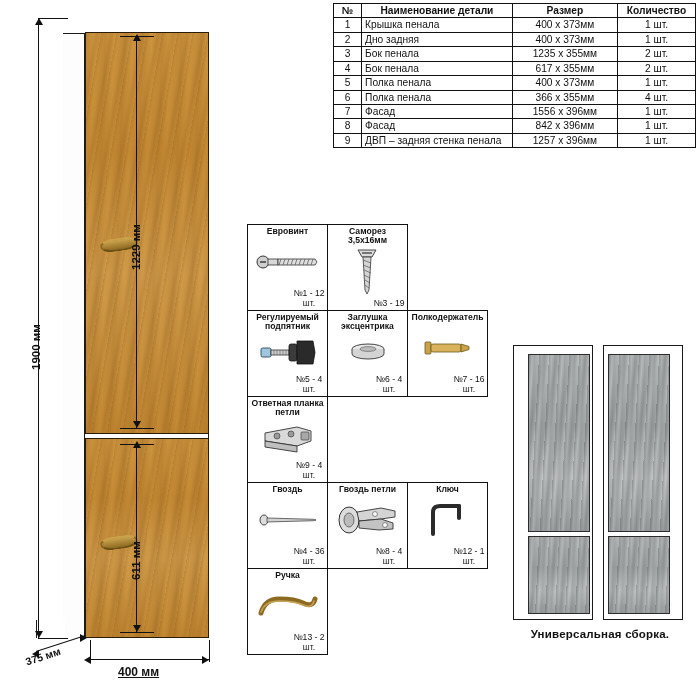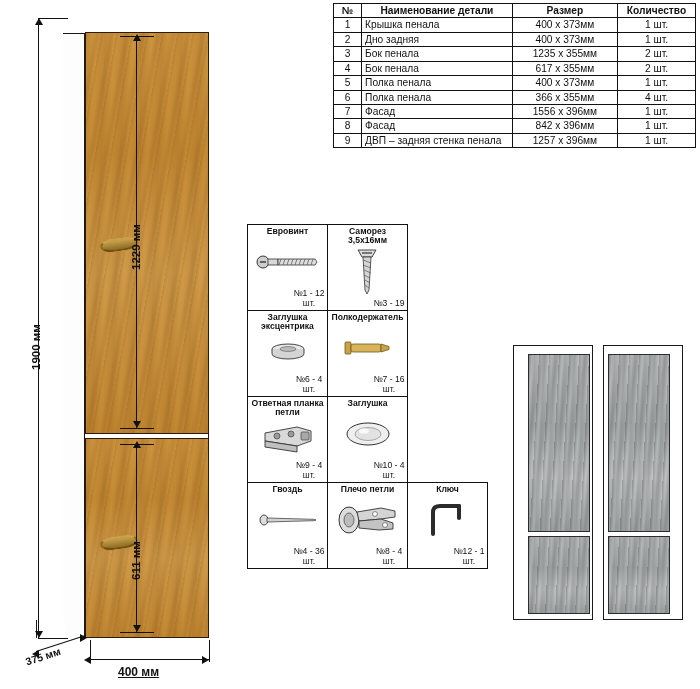--- a/index.html
+++ b/index.html
@@ -295,20 +295,39 @@
             <line x1="17" y1="34" x2="22" y2="37"></line>
               <line x1="17" y1="39" x2="21" y2="42"></line>
           </g>
         </svg>
       </div>
       <div class="hw-qty">№3 - 19 шт.</div>
     </div>
   </div>
 
   <div class="hw-row">
+    <div class="hw-cell">
+      <div class="hw-title">Регулируемый подпятник</div>
+      <div class="hw-pic">
+        <svg width="66" height="36" viewBox="0 0 66 36">
+          <rect x="6" y="13" width="10" height="9" rx="1.5" fill="#9fc6de" stroke="#2e4a58" stroke-width="0.9"></rect>
+          <rect x="16" y="15" width="18" height="5" fill="#cfcfcf" stroke="#333" stroke-width="0.8"></rect>
+          <g stroke="#666" stroke-width="0.7">
+            <line x1="19" y1="15" x2="19" y2="20"></line>
+              <line x1="22" y1="15" x2="22" y2="20"></line>
+            <line x1="25" y1="15" x2="25" y2="20"></line>
+              <line x1="28" y1="15" x2="28" y2="20"></line>
+            <line x1="31" y1="15" x2="31" y2="20"></line>
+          </g>
+          <rect x="34" y="9" width="8" height="17" rx="2" fill="#3b3b3b" stroke="#111" stroke-width="0.8"></rect>
+          <path d="M42 6 L58 6 L60 17.5 L58 29 L42 29 Z" fill="#2a2a2a" stroke="#111" stroke-width="0.8"></path>
+        </svg>
+      </div>
+      <div class="hw-qty">№5 - 4 шт.</div>
+    </div>
 
     <div class="hw-cell">
       <div class="hw-title">Заглушка эксцентрика</div>
       <div class="hw-pic">
         <svg width="46" height="26" viewBox="0 0 46 26">
           <ellipse cx="23" cy="9" rx="16" ry="5" fill="#e8e8e8" stroke="#333" stroke-width="0.9"></ellipse>
           <path d="M7 9 L7 14 A16 5 0 0 0 39 14 L39 9" fill="#d4d4d4" stroke="#333" stroke-width="0.9"></path>
           <ellipse cx="23" cy="9" rx="8" ry="2.4" fill="#bcbcbc" stroke="#555" stroke-width="0.6"></ellipse>
         </svg>
       </div>
@@ -336,48 +355,37 @@
           <path d="M8 14 L40 8 L54 12 L54 22 L40 27 L8 22 Z" fill="#d9d9d9" stroke="#333" stroke-width="0.9"></path>
           <path d="M8 22 L40 27 L40 33 L8 28 Z" fill="#bfbfbf" stroke="#333" stroke-width="0.9"></path>
           <circle cx="20" cy="17" r="3" fill="#9a9a9a" stroke="#444" stroke-width="0.7"></circle>
           <circle cx="34" cy="15" r="3" fill="#9a9a9a" stroke="#444" stroke-width="0.7"></circle>
           <rect x="44" y="13" width="8" height="8" rx="1" fill="#a8a8a8" stroke="#444" stroke-width="0.7"></rect>
         </svg>
       </div>
       <div class="hw-qty">№9 - 4 шт.</div>
     </div>
 
-    <div class="hw-cell">
-      <div class="hw-title">Заглушка</div>
-      <div class="hw-pic">
-        <svg width="50" height="30" viewBox="0 0 50 30">
-          <ellipse cx="25" cy="15" rx="21" ry="11" fill="#efefef" stroke="#333" stroke-width="1"></ellipse>
-          <ellipse cx="25" cy="15" rx="13" ry="6.5" fill="#e2e2e2" stroke="#888" stroke-width="0.7"></ellipse>
-          <ellipse cx="21" cy="12" rx="5" ry="2.6" fill="#fafafa" stroke="none"></ellipse>
-        </svg>
-      </div>
-      <div class="hw-qty">№10 - 4 шт.</div>
-    </div>
 
   </div>
 
   <div class="hw-row">
     <div class="hw-cell">
       <div class="hw-title">Гвоздь</div>
       <div class="hw-pic">
         <svg width="64" height="16" viewBox="0 0 64 16">
           <ellipse cx="8" cy="8" rx="4" ry="5" fill="#dcdcdc" stroke="#333" stroke-width="0.9"></ellipse>
           <path d="M11 6 L58 7.3 L60 8 L58 8.7 L11 10 Z" fill="#d2d2d2" stroke="#333" stroke-width="0.7"></path>
         </svg>
       </div>
       <div class="hw-qty">№4 - 36 шт.</div>
     </div>
 
     <div class="hw-cell">
-      <div class="hw-title">Плечо петли</div>
+      <div class="hw-title">Гвоздь петли</div>
       <div class="hw-pic">
         <svg width="66" height="42" viewBox="0 0 66 42">
           <ellipse cx="14" cy="21" rx="10" ry="13" fill="#dddddd" stroke="#333" stroke-width="1"></ellipse>
           <ellipse cx="14" cy="21" rx="5" ry="7" fill="#bbb" stroke="#444" stroke-width="0.7"></ellipse>
           <path d="M22 13 L46 9 L60 12 L60 18 L46 20 L24 22 Z" fill="#d4d4d4" stroke="#333" stroke-width="0.9"></path>
           <path d="M24 22 L46 20 L58 24 L58 30 L44 31 L24 29 Z" fill="#c3c3c3" stroke="#333" stroke-width="0.9"></path>
           <circle cx="40" cy="15" r="2.4" fill="#fff" stroke="#444" stroke-width="0.6"></circle>
           <circle cx="50" cy="26" r="2.4" fill="#fff" stroke="#444" stroke-width="0.6"></circle>
         </svg>
       </div>
@@ -389,24 +397,39 @@
       <div class="hw-pic">
         <svg width="46" height="44" viewBox="0 0 46 44">
           <path d="M8 36 L8 14 Q8 8 15 8 L34 8" fill="none" stroke="#2b2b2b" stroke-width="4" stroke-linecap="round"></path>
           <path d="M34 8 L34 20" fill="none" stroke="#2b2b2b" stroke-width="4" stroke-linecap="round"></path>
         </svg>
       </div>
       <div class="hw-qty">№12 - 1 шт.</div>
     </div>
   </div>
 
+  <div class="hw-row">
+    <div class="hw-cell">
+      <div class="hw-title">Ручка</div>
+      <div class="hw-pic">
+        <svg width="66" height="30" viewBox="0 0 66 30">
+          <path d="M6 22 Q10 8 24 8 Q40 8 48 12 Q58 17 60 8" fill="none" stroke="#8d6a22" stroke-width="5" stroke-linecap="round"></path>
+          <path d="M6 21 Q10 10 24 10 Q40 10 48 14 Q57 18 59 10" fill="none" stroke="#c6a054" stroke-width="1.6" stroke-linecap="round"></path>
+        </svg>
+      </div>
+      <div class="hw-qty">№13 - 2 шт.</div>
+    </div>
+    <div class="hw-cell hw-empty"></div>
+    <div class="hw-cell hw-empty"></div>
+  </div>
 </div>
 
 <div id="assembly-view">
   <div class="wcab" id="wcab-left">
     <div class="wdoor wdoor-up"></div>
     <div class="wdoor wdoor-lo"></div>
   </div>
   <div class="wcab" id="wcab-right">
     <div class="wdoor wdoor-up right"></div>
     <div class="wdoor wdoor-lo right"></div>
   </div>
+  <div id="assembly-caption">Универсальная сборка.</div>
 </div>
 
 </body></html>

